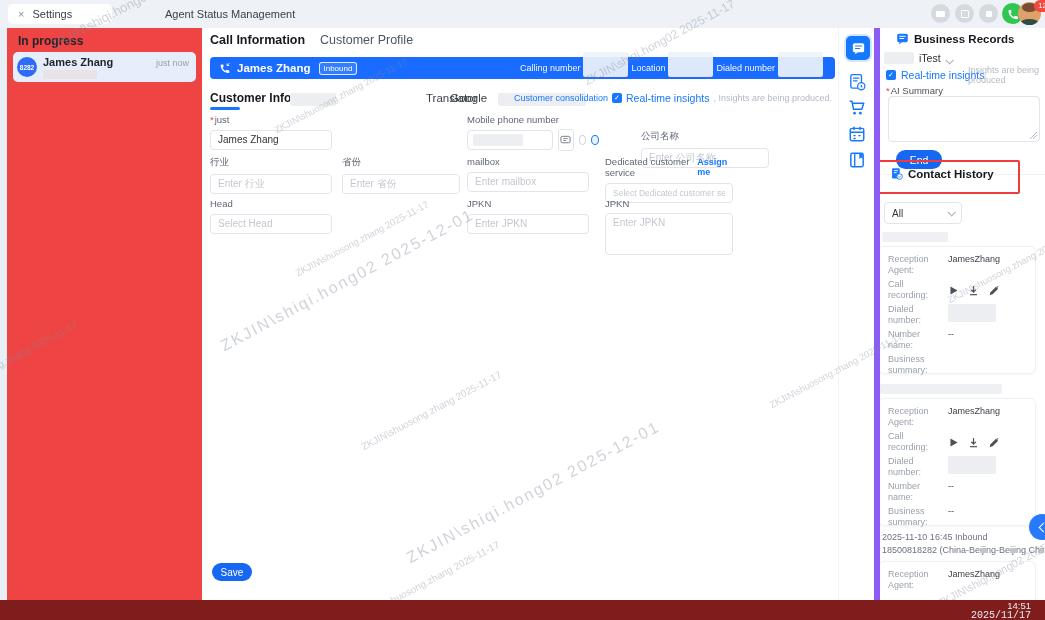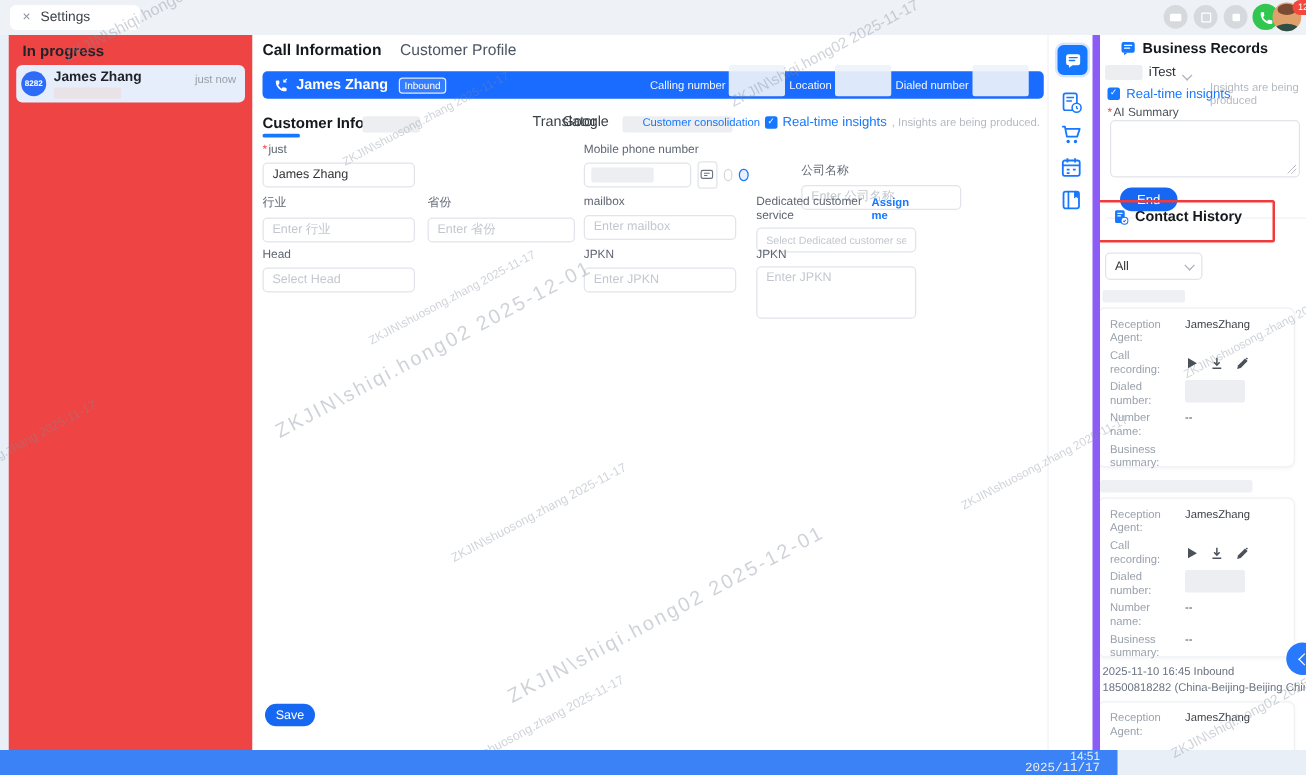--- a/index.html
+++ b/index.html
@@ -91,37 +91,38 @@
   .hcard{position:absolute;left:-2px;width:158px;background:#fff;border:1px solid #eff1f4;border-radius:6px;box-shadow:0 1px 3px rgba(40,60,90,.05);padding:7px 9px;box-sizing:border-box;}
   .hrow{display:flex;gap:8px;margin-bottom:3px;}
   .hlabel{width:52px;flex:none;font-size:9px;color:#9aa1ab;line-height:11px;}
   .hval{font-size:9px;color:#3c4148;line-height:11px;}
   .icons-row{display:flex;gap:9px;align-items:center;}
   .rec-ic{width:11px;height:11px;cursor:pointer;}
   .entry-line{font-size:9px;color:#6b7280;line-height:13px;white-space:nowrap;overflow:hidden;width:162px;}
   .collapse{position:absolute;left:1029px;top:514px;width:26px;height:26px;border-radius:50%;background:#2979ff;display:flex;align-items:center;justify-content:center;cursor:pointer;z-index:40;}
   .chevL{display:inline-block;width:6px;height:6px;border-left:1.6px solid #fff;border-bottom:1.6px solid #fff;transform:rotate(45deg);margin-left:2px;}
   
-  #taskbar{position:absolute;left:0;top:600px;width:894px;height:20px;background:#3b82f6;z-index:60;}
+  #taskbar{position:absolute;left:0;top:600px;width:1045px;height:20px;background:#7f1d1d;z-index:60;}
   .clock{position:absolute;right:14px;top:1px;text-align:right;color:#e8edf0;}
   .clock .t{font-size:9.5px;line-height:10px;}
   .clock .d{font-size:10px;line-height:9px;font-family:Liberation Mono, monospace;}
   
   .wm{position:absolute;color:rgba(128,140,156,.38);transform:rotate(-28deg);transform-origin:0 50%;white-space:nowrap;pointer-events:none;z-index:30;}
 </style>
 </head>
 <body>
 
 <div id="app">
 
   <div id="topbar">
     <div class="tab-pill">
       <span class="tab-close">×</span>
       <span class="tab-label">Settings</span>
     </div>
+    <div class="apptab">Agent Status Management</div>
 
     <div class="tb-circle" style="left:931px;">
         <span class="g1"></span>
       </div>
     <div class="tb-circle" style="left:955px;">
         <span class="g2"></span>
       </div>
     <div class="tb-circle" style="left:979px;">
         <span class="g3"></span>
       </div>

